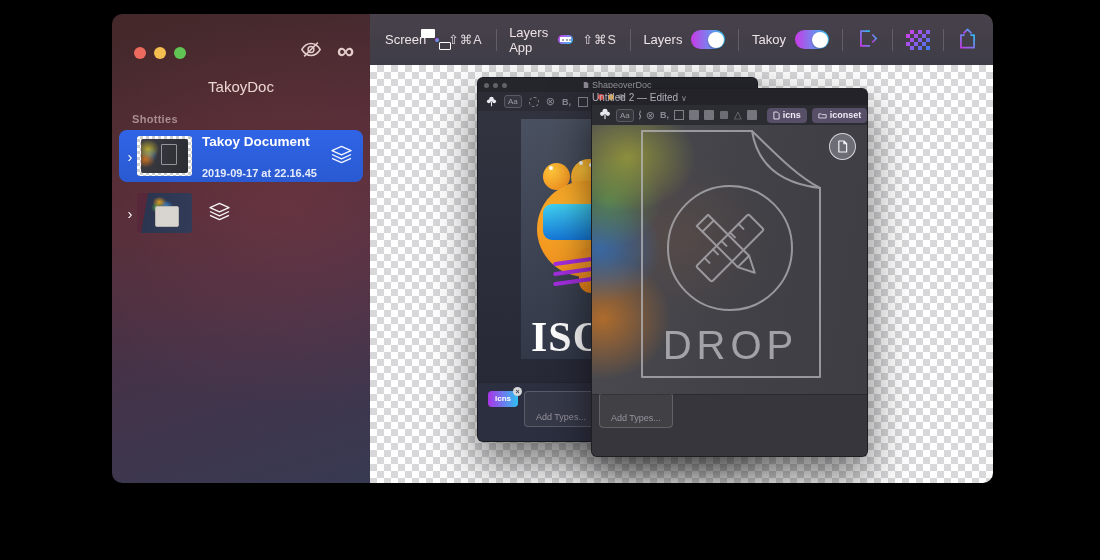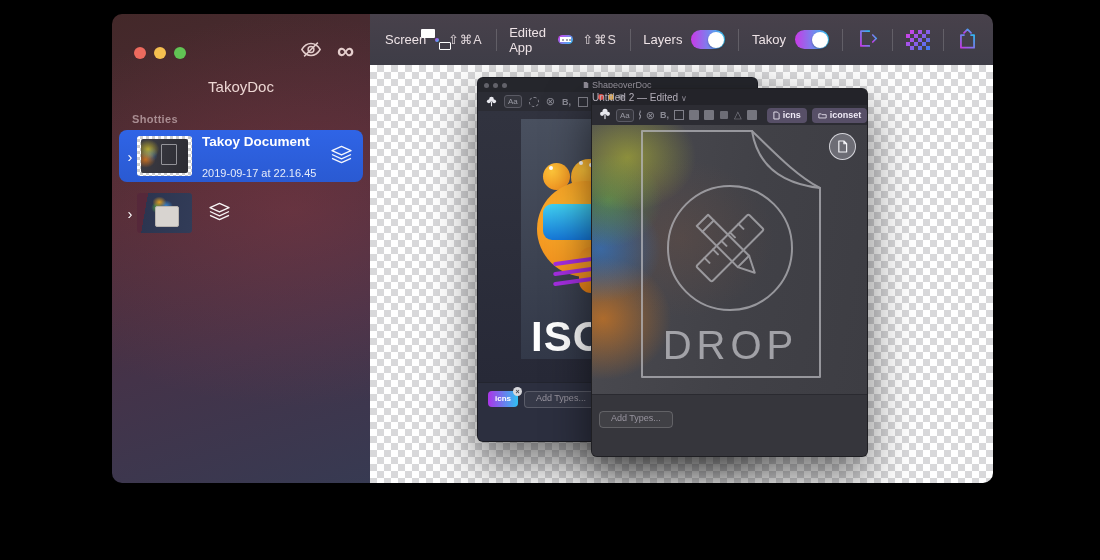--- a/index.html
+++ b/index.html
@@ -44,21 +44,21 @@
   .thumb2 { background:linear-gradient(100deg,#56283a 0 18%,#2c3550 18%,#323c58); }
   .thumb2 .mini-blob { position:absolute; left:12px; top:2px; width:26px; height:18px;
       background:
         radial-gradient(10px 8px at 40% 40%, rgba(240,170,30,.9), transparent 70%),
         radial-gradient(10px 8px at 65% 60%, rgba(60,150,230,.8), transparent 70%),
         radial-gradient(8px 8px at 30% 70%, rgba(90,190,70,.8), transparent 70%); }
   .thumb2 .mini-front { position:absolute; left:18px; top:13px; width:24px; height:21px;
       background:#d8d4d0; border-radius:2px; border:1px solid #b9b4b0; }
   .row-text { flex:1; min-width:0; }
   .row-title { font-size:13.5px; font-weight:bold; color:#fff; }
-  .row-date { font-size:11px; color:rgba(255,255,255,.88); margin-top:18px; }
+  .row-date { font-size:11px; color:rgba(255,255,255,.88); margin-top:18px;font-weight:bold; }
   .layers-glyph { flex:none; margin-left:6px; }
 
   
   .main { flex:1; display:flex; flex-direction:column; min-width:0; }
   .toolbar { height:51px; flex:none; display:flex; align-items:center; padding:0 15px;
              background:linear-gradient(180deg,#48414b,#3e3d47);
              color:#eee3e6; font-size:13px; }
   .tb-label { margin-right:9px; }
   .tb-short { margin-left:9px; font-size:12.5px; color:#e3d9dd; letter-spacing:1px; }
   .tb-div { width:1px; height:22px; background:rgba(255,255,255,.17); margin:0 13px; }
@@ -122,30 +122,30 @@
           background:#0c4a90; }
   .iris { position:absolute; left:6px; top:6px; width:14px; height:14px; border-radius:50%;
           background:#8b3bdc; }
   .iris i { position:absolute; left:3px; top:3px; width:5px; height:5px; border-radius:50%;
             background:#fff; }
   .whisker { position:absolute; width:48px; height:3.5px; background:#a42ee0;
              border-radius:2px; transform:rotate(-8deg); }
   .muzzle { position:absolute; left:58px; top:128px; width:40px; height:46px;
             border-radius:12px; background:radial-gradient(circle at 40% 30%,#ffa82c,#e87a12); }
   .iso-text { position:absolute; left:10px; top:194px; font-size:42px; font-weight:bold;
-              color:#fff; letter-spacing:1px; }
+              color:#fff; letter-spacing:1px;font-family:Liberation Serif, serif; }
   .wb-bottom { height:59px; flex:none; background:#2c2f3f; border-top:1px solid #23252f;
                display:flex; align-items:flex-start; padding:8px 0 0 10px; gap:6px; }
   .type-pill { position:relative; font-size:8px; font-weight:bold; color:#fff;
                background:linear-gradient(90deg,#ab35e8,#2fc0f2); border-radius:4px;
                padding:3px 7px 4px; }
   .pill-x { position:absolute; top:-4px; right:-4px; width:9px; height:9px; background:#d8d8dc;
             border-radius:50%; color:#44444a; font-size:7px; line-height:9px; text-align:center; }
   .add-types { font-size:9px; color:#97939e; background:rgba(255,255,255,.05);
-               border:1px solid rgba(255,255,255,.18); border-radius:4px; padding:1px 11px 4px; }
+               border:1px solid rgba(255,255,255,.18); border-radius:4px; padding:20px 11px 4px; }
 
   
   .win-front { left:221px; top:23px; width:277px; height:369px; z-index:2; background:#3a3a40; }
   .wf-titlebar { height:16px; background:#232329; position:relative; display:flex;
                  align-items:center; padding:0 6px; }
   .wf-title { position:absolute; left:0; right:0; text-align:left; font-size:10px;
               color:#b3aeb9; }
   .wf-title .cd { font-size:8px; color:#8f8b96; }
   .wf-toolbar { height:20px; background:#2c2c33; display:flex; align-items:center;
                 gap:5px; padding:0 7px; }
@@ -262,21 +262,21 @@
       <span class="tb-label">Screen</span>
       <span class="grad-frame">
         <span class="cap-inner">
           <span class="cap-back"></span>
           <span class="cap-front"><span class="bar"></span></span>
         </span>
       </span>
       <span class="tb-short">⇧⌘A</span>
       <span class="tb-div"></span>
 
-      <span class="tb-label">Edited App</span>
+      <span class="tb-label">Layers App</span>
       <span class="grad-frame">
         <span class="app-inner"><span class="bar">
               <i></i>
               <i></i>
               <i></i>
             </span></span>
       </span>
       <span class="tb-short">⇧⌘S</span>
       <span class="tb-div"></span>
 

